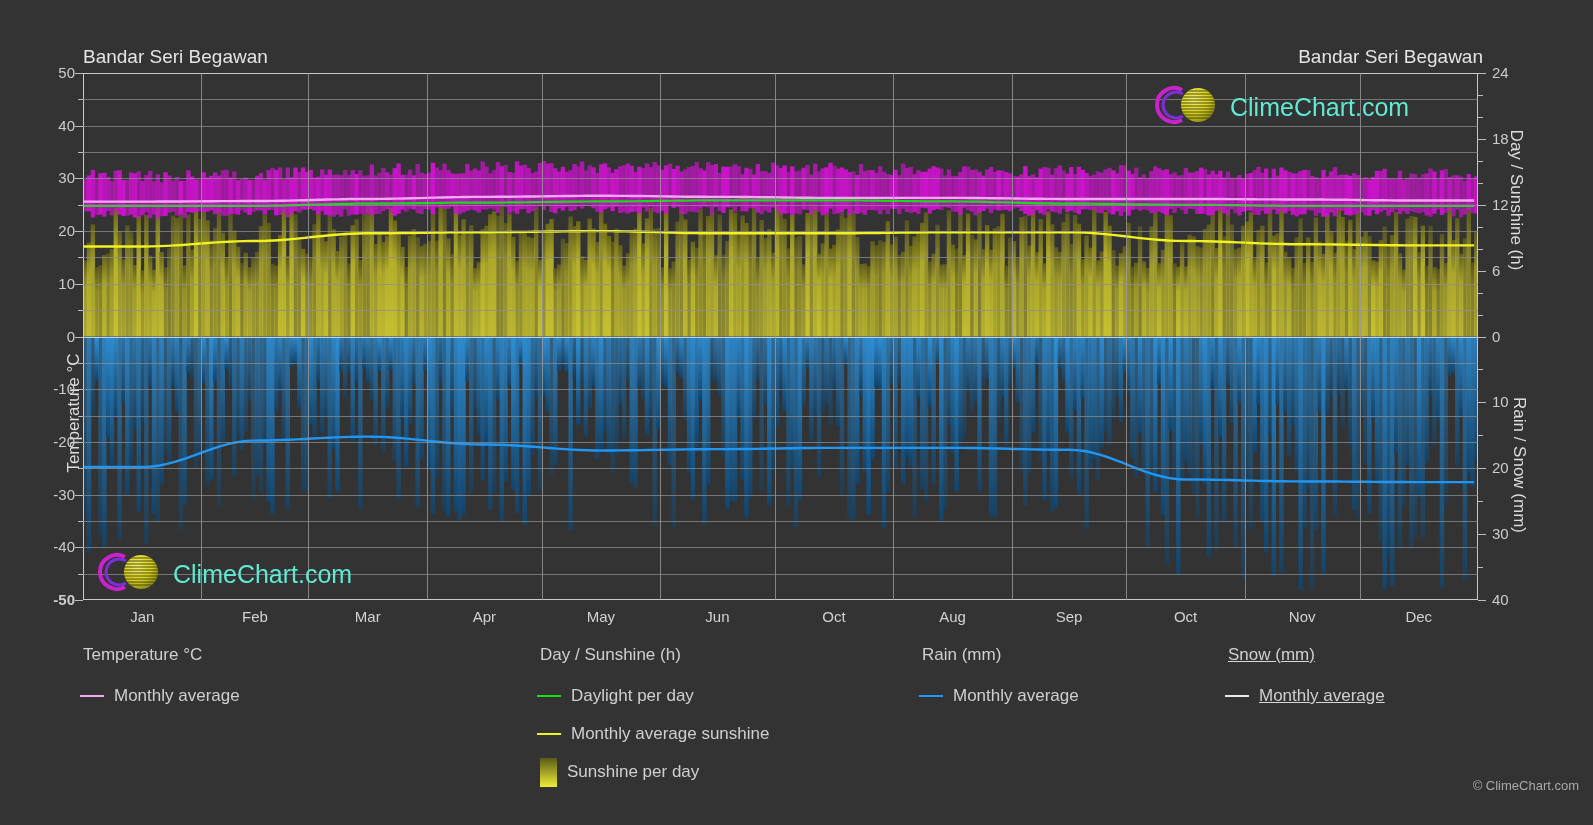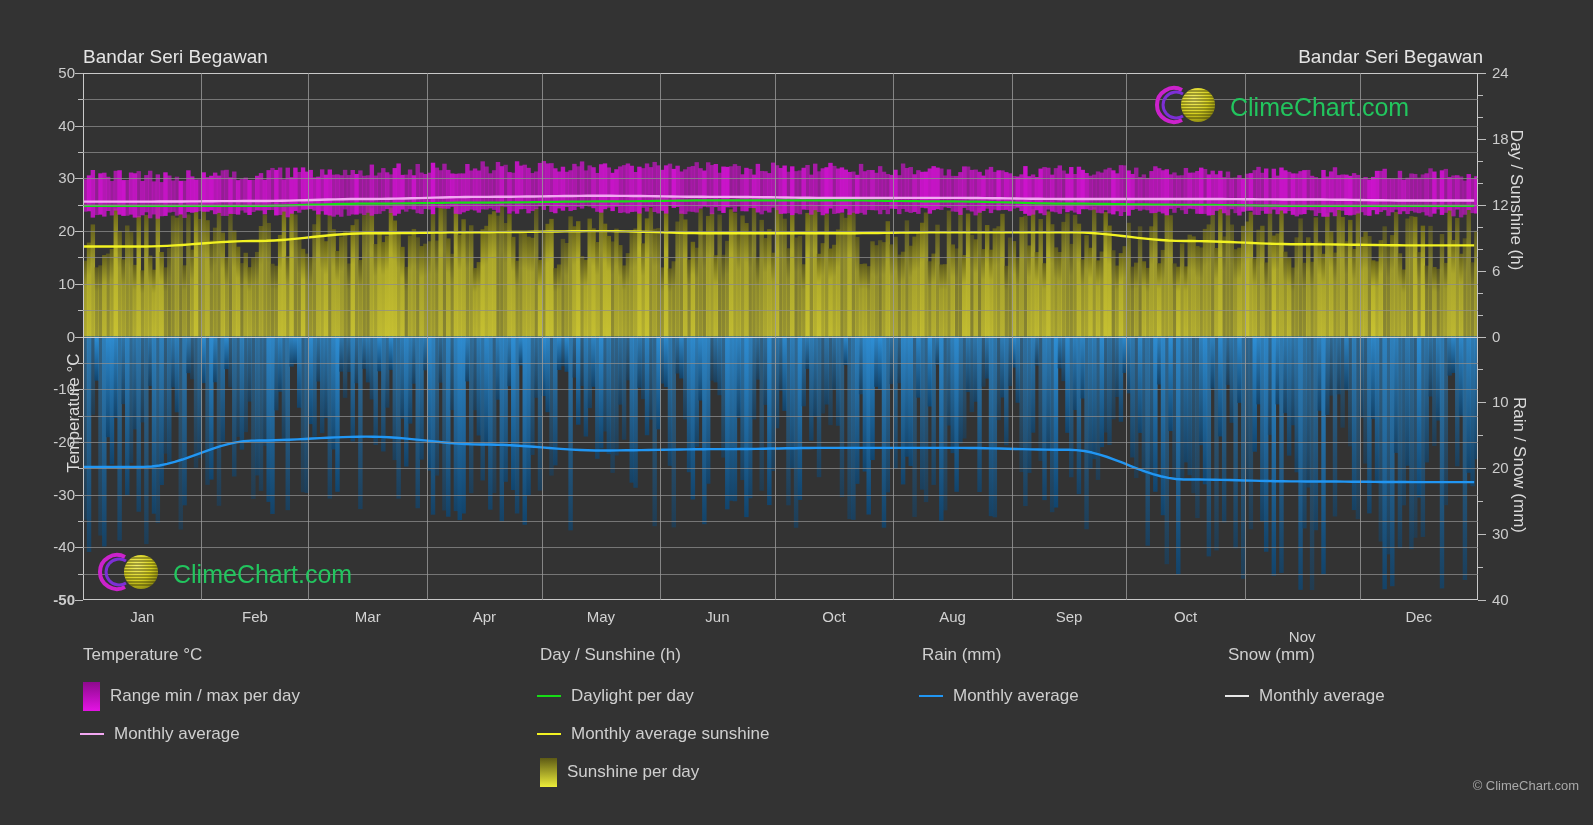--- a/index.html
+++ b/index.html
@@ -82,21 +82,21 @@
     transform:translateX(-50%);white-space:nowrap;
   }
 
   
   #series-svg{position:absolute;left:0;top:0;width:1395px;height:527px;display:block;}
 
   
   .logo{position:absolute;display:flex;align-items:center;}
   .logo .logo-mark{position:relative;display:block;}
   .logo .logo-text{
-    color:#22c55e;font-size:0;margin-left:2px;white-space:nowrap;
+    color:#5eead4;font-size:0;margin-left:2px;white-space:nowrap;
   }
   #logo-top{left:1152px;top:83px;}
   #logo-top .logo-text{font-size:25px;}
   #logo-bottom{left:95px;top:550px;}
   #logo-bottom .logo-text{font-size:25px;}
 
   
   #legend{position:absolute;left:0;top:645px;width:100%;height:160px;}
   .legend-col{position:absolute;top:0;}
   .legend-title{font-size:17px;color:#cfcfcf;margin-bottom:12px;}
@@ -1354,21 +1354,21 @@
       <div class="xtick-label" style="left: 142.24px;">Jan</div>
       <div class="xtick-label" style="left: 254.986px;">Feb</div>
       <div class="xtick-label" style="left: 367.733px;">Mar</div>
       <div class="xtick-label" style="left: 484.301px;">Apr</div>
       <div class="xtick-label" style="left: 600.87px;">May</div>
       <div class="xtick-label" style="left: 717.438px;">Jun</div>
       <div class="xtick-label" style="left: 834.007px;">Oct</div>
       <div class="xtick-label" style="left: 952.486px;">Aug</div>
       <div class="xtick-label" style="left: 1069.05px;">Sep</div>
       <div class="xtick-label" style="left: 1185.62px;">Oct</div>
-      <div class="xtick-label" style="left: 1302.19px; margin-top: 20px;">Nov</div>
+      <div class="xtick-label" style="left: 1302.19px;">Nov</div>
       <div class="xtick-label" style="left: 1418.76px; text-align: center;">Dec</div>
     </div>
 
   <div class="logo" id="logo-top">
     <span class="logo-mark">
       <svg width="76" height="44" viewBox="0 0 76 44" aria-hidden="true">
         <defs>
           <clipPath id="sphclip-a">
               <circle cx="46" cy="22" r="17"></circle>
             </clipPath>
@@ -1429,24 +1429,20 @@
       </svg>
     </span>
     <span class="logo-text">ClimeChart.com</span>
   </div>
 
   <div id="legend">
     <div id="copyright">© ClimeChart.com</div>
   <div class="legend-col" style="left: 83px;">
         <div class="legend-title">Temperature °C</div>
         <div class="legend-row">
-          <span class="legend-swatch" style="background: linear-gradient(rgb(141, 10, 141) 0%, rgb(228, 19, 228) 100%);"></span>
-          <span class="legend-label">Range min / max per day</span>
-        </div>
-        <div class="legend-row">
           <span class="legend-line" style="border-top-color: rgb(243, 168, 243);"></span>
           <span class="legend-label">Monthly average</span>
         </div>
       </div>
       <div class="legend-col" style="left: 540px;">
         <div class="legend-title">Day / Sunshine (h)</div>
         <div class="legend-row">
           <span class="legend-line" style="border-top-color: rgb(22, 221, 22);"></span>
           <span class="legend-label">Daylight per day</span>
         </div>
@@ -1459,21 +1455,21 @@
           <span class="legend-label">Sunshine per day</span>
         </div>
       </div>
       <div class="legend-col" style="left: 922px;">
         <div class="legend-title">Rain (mm)</div>
         <div class="legend-row">
           <span class="legend-line" style="border-top-color: rgb(33, 150, 243);"></span>
           <span class="legend-label">Monthly average</span>
         </div>
       </div>
-      <div class="legend-col" style="left: 1228px;">
+      <div class="legend-col" style="left: 1228px; text-decoration: underline;">
         <div class="legend-title">Snow (mm)</div>
         <div class="legend-row">
           <span class="legend-line" style="border-top-color: rgb(232, 232, 232);"></span>
           <span class="legend-label">Monthly average</span>
         </div>
       </div>
     </div>
 
 </div>
 

